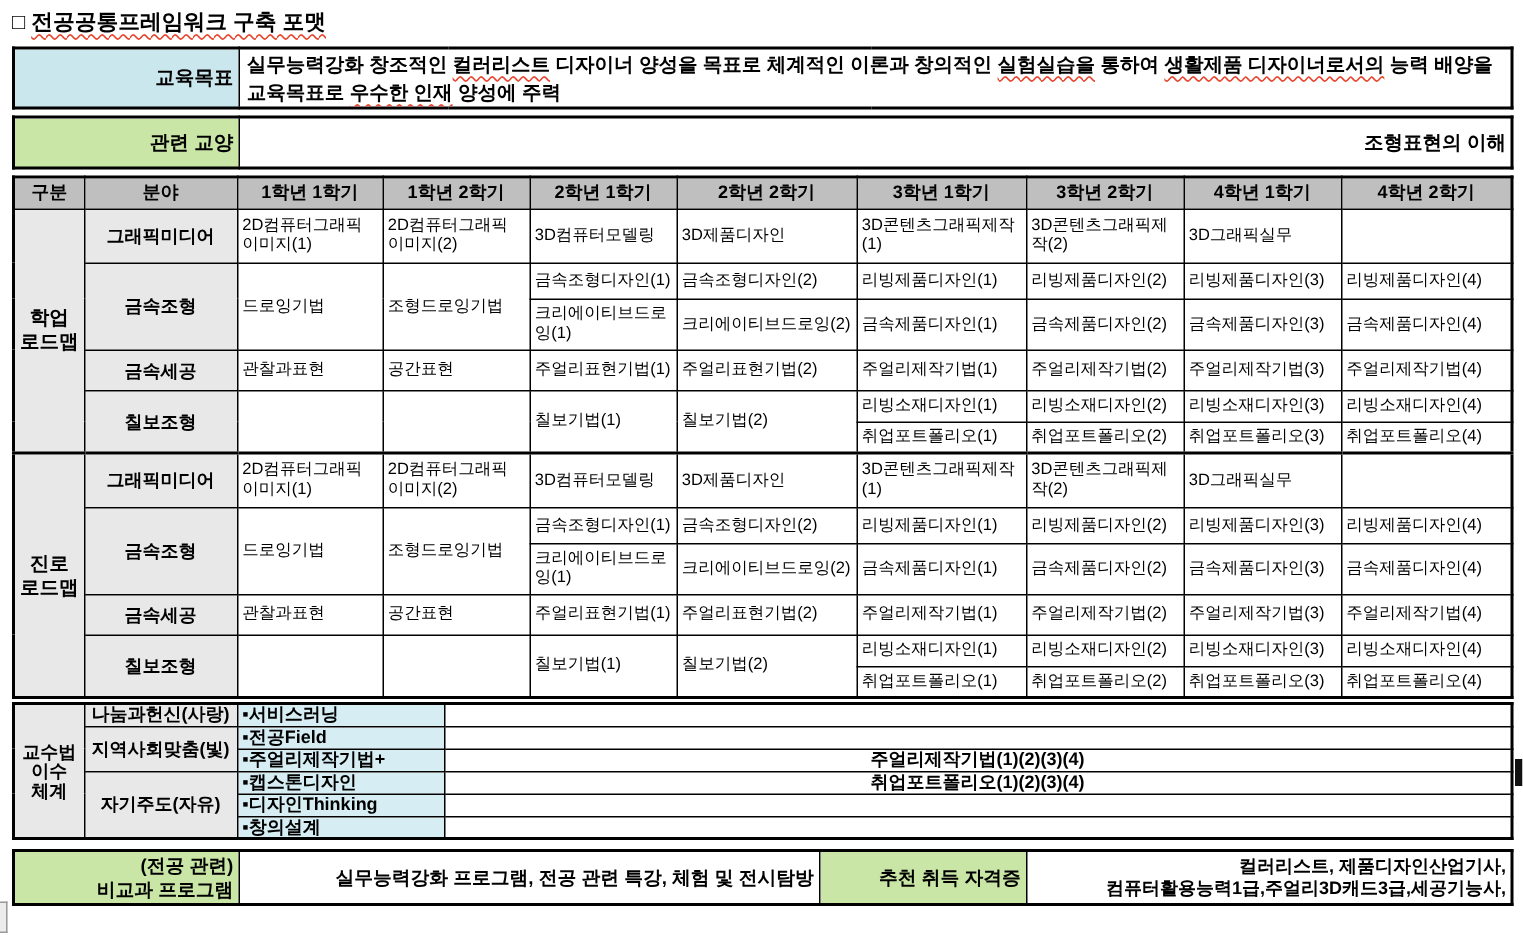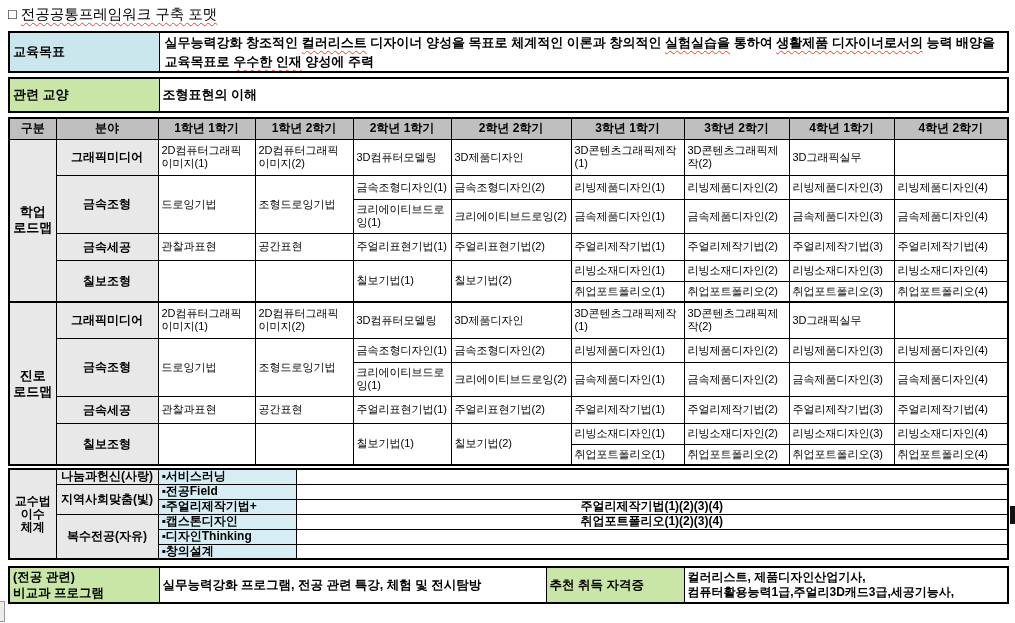--- a/index.html
+++ b/index.html
@@ -2,33 +2,33 @@
 <html><head>
 <meta charset="utf-8">
 <style>
   *{box-sizing:border-box}
   html,body{margin:0;padding:0}
   body{
     width:1015px;height:623px;background:#fff;color:#000;
     font-family:"Liberation Sans","DejaVu Sans",sans-serif;
     padding:3px 8px 0 8px;overflow:hidden;position:relative;
   }
-  .title{font-size:14.5px;font-weight:normal;margin:2px 0 7px 0;white-space:nowrap}
+  .title{font-size:14.5px;font-weight:bold;margin:2px 0 7px 0;white-space:nowrap}
   .wavy{
     text-decoration:underline;
     text-decoration-style:wavy;
     text-decoration-color:#e8442c;
     text-decoration-thickness:1px;
     text-underline-offset:3px;
   }
   table{border-collapse:collapse;table-layout:fixed;width:999px;border:2px solid #000}
   td,th{border:1px solid #000;padding:1px 3px;overflow:hidden;vertical-align:middle}
   .cyan{background:#cbe7ee}
   .green{background:#c9e6a6}
-  .c{text-align:left}
+  .c{text-align:right}
   .gap4{height:4px}
   .gap6{height:6px}
   
   .t-info td{font-size:13px;font-weight:bold}
   .goal-cell{font-size:13px;line-height:19px;text-align:left;padding:0 5px}
   .r-goal{height:40px}
   .r-credit{height:23px}
   
   .t-lib td{font-size:13px;font-weight:bold;height:34px}
   
@@ -272,21 +272,21 @@
   <tr>
     <td class="grp" rowspan="2">지역사회맞춤(빛)</td>
     <td class="item">▪전공Field</td>
     <td class="val"></td>
   </tr>
   <tr>
     <td class="item">▪주얼리제작기법+</td>
     <td class="val">주얼리제작기법(1)(2)(3)(4)</td>
   </tr>
   <tr>
-    <td class="grp" rowspan="3">복수전공(자유)</td>
+    <td class="grp" rowspan="3">자기주도(자유)</td>
     <td class="item">▪캡스톤디자인</td>
     <td class="val">취업포트폴리오(1)(2)(3)(4)</td>
   </tr>
   <tr>
     <td class="item">▪디자인Thinking</td>
     <td class="val"></td>
   </tr>
   <tr>
     <td class="item">▪창의설계</td>
     <td class="val"></td>

